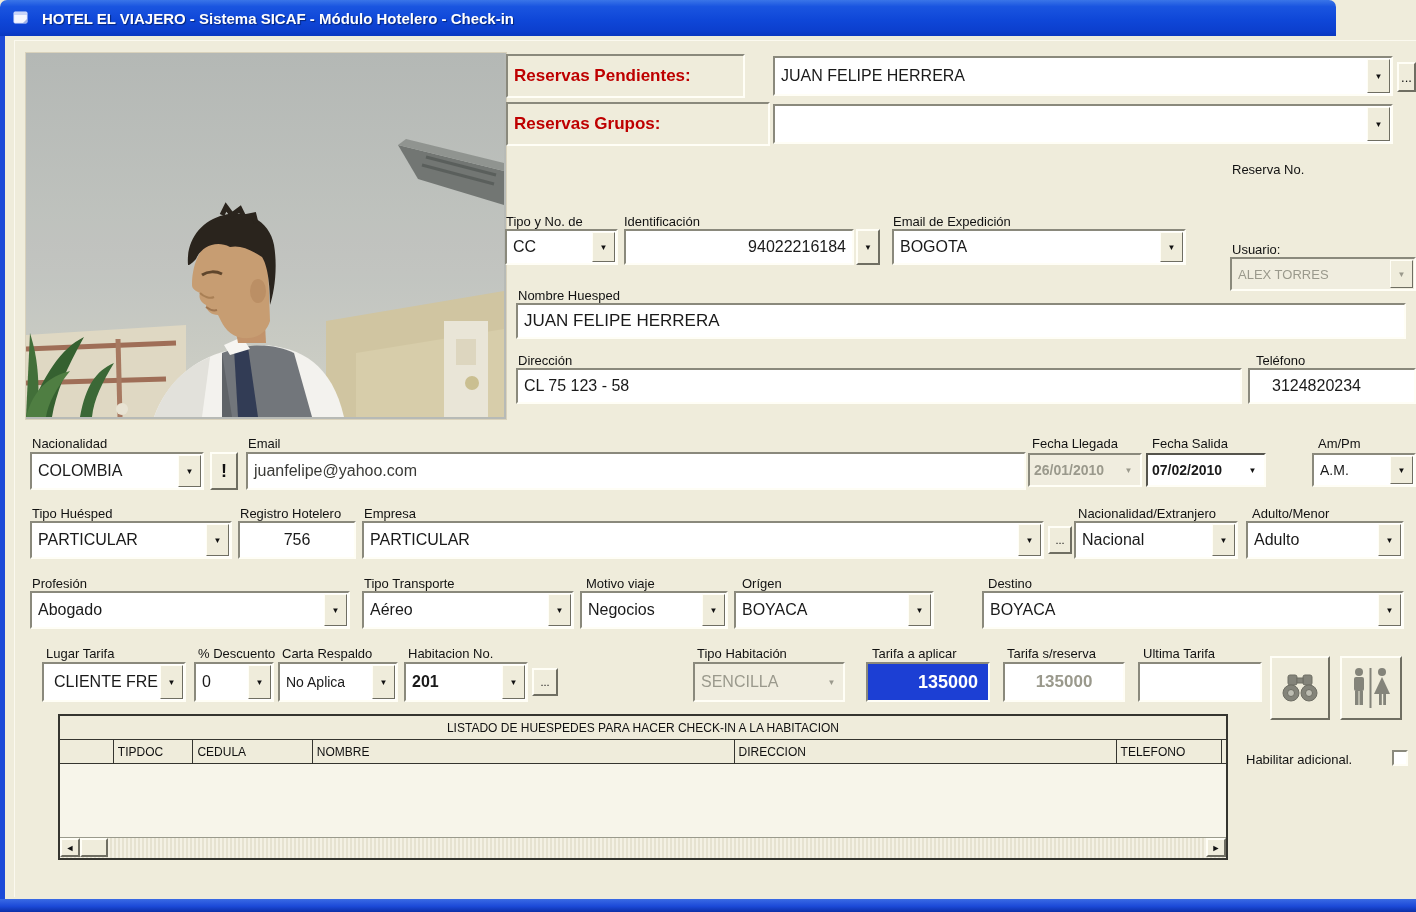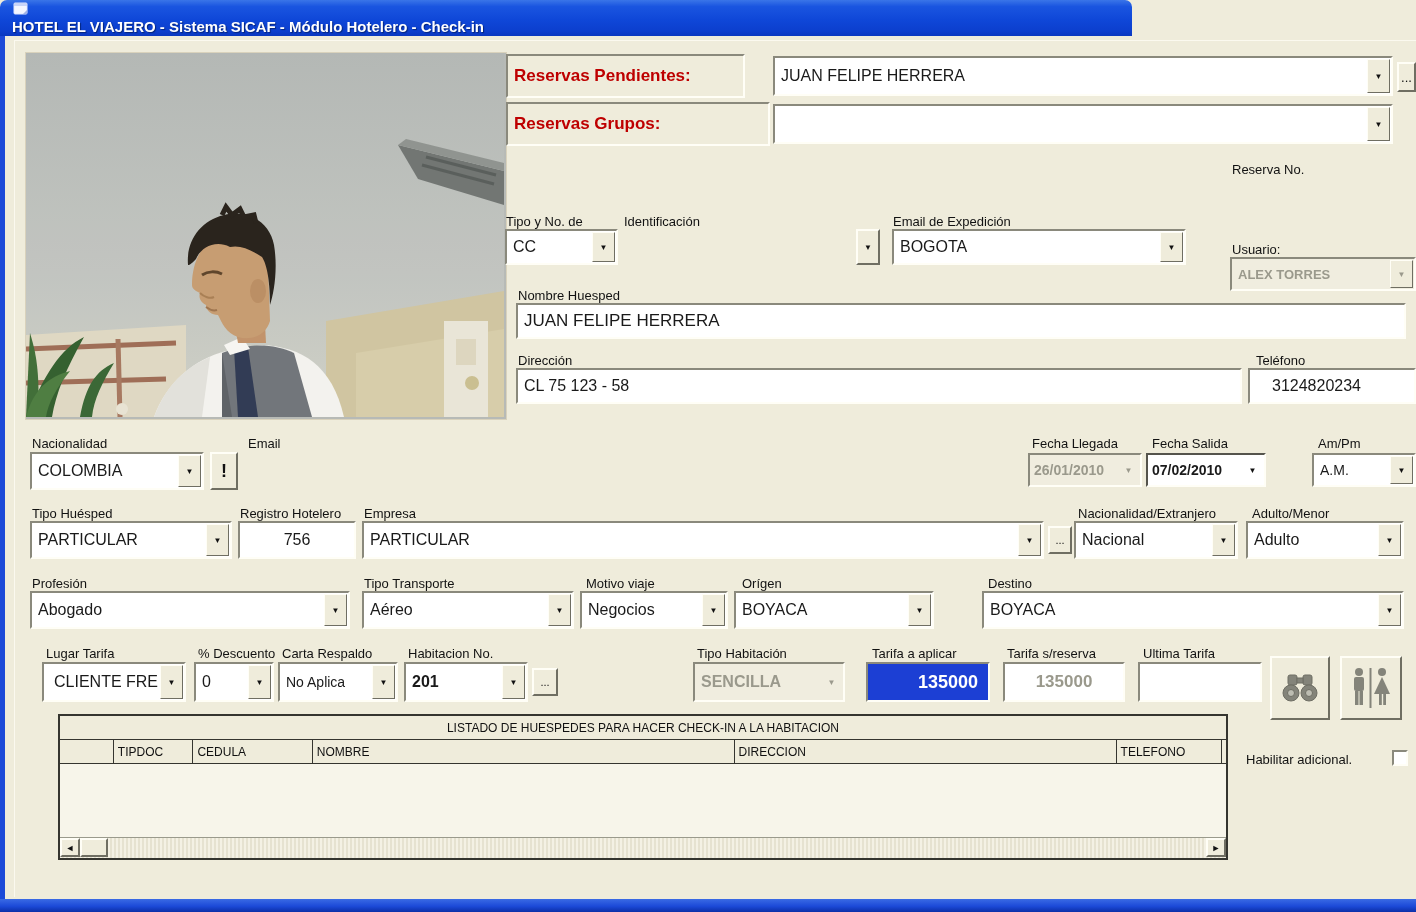--- a/index.html
+++ b/index.html
@@ -1,21 +1,21 @@
 <!DOCTYPE html>
 <html><head>
 <meta charset="utf-8">
 <style>
   html,body{margin:0;padding:0;background:#cfcfcf;}
   #app{position:relative;width:1416px;height:912px;overflow:hidden;
        font-family:"Liberation Sans",sans-serif;background:#EFECDB;}
   
-  .titlebar{position:absolute;left:0;top:0;width:1132px;height:36px;
+  .titlebar{position:absolute;left:0;top:0;width:1336px;height:36px;
     background:linear-gradient(180deg,#3a75e8 0%,#1a55e0 18%,#0f47d8 55%,#0c3fce 85%,#0a38c0 100%);
-    border-radius:7px 7px 0 0;display:flex;flex-direction:column;}
+    border-radius:7px 7px 0 0;display:flex;align-items:center;}
   .titletext{color:#fff;font-weight:bold;font-size:15px;margin-left:12px;
     text-shadow:1px 1px 1px #05257a;white-space:nowrap;}
   .borderL{position:absolute;left:0;top:36px;width:5px;height:876px;background:#1c4ad8;}
   .borderB{position:absolute;left:0;top:899px;width:1416px;height:13px;
     background:linear-gradient(180deg,#3a6ae4 0%,#1c4ad8 55%,#0c2fa8 100%);}
   .panel{position:absolute;left:14px;top:40px;width:1402px;height:856px;background:#EFECDB;
     border-top:1px solid #fbf9ef;border-left:1px solid #fbf9ef;}
   
   .lbl{position:absolute;font-size:13px;color:#121212;white-space:nowrap;}
   .redlbl{position:absolute;background:#EFECDB;border:2px solid;
@@ -24,21 +24,21 @@
   .field,.combo{position:absolute;background:#fff;border:2px solid;box-sizing:border-box;
     border-color:#8a897c #fffef6 #fffef6 #8a897c;display:flex;align-items:center;overflow:hidden;}
   .combo .val,.field .val{flex:1;font-size:16px;color:#1a1a1a;padding-left:6px;white-space:nowrap;overflow:hidden;}
   .arrowbtn{width:21px;align-self:stretch;margin:1px;background:#EFECDB;flex:none;
     border:1px solid;border-color:#fffef6 #6f6e62 #6f6e62 #fffef6;
     display:flex;align-items:center;justify-content:center;font-size:8px;color:#111;}
   .btn{position:absolute;background:#EFECDB;border:2px solid;box-sizing:border-box;
     border-color:#fffef6 #6f6e62 #6f6e62 #fffef6;display:flex;align-items:center;
     justify-content:center;font-size:13px;color:#111;}
   .disabled{background:#F0EDDF;}
-  .disabled .val{color:#9a998c;font-weight:bold;}
+  .disabled .val{color:#9a998c;}
   .center .val{text-align:center;padding:0;}
   .right .val{text-align:right;padding-right:6px;}
   .bold .val{font-weight:bold;}
   
   .grid{position:absolute;left:58px;top:714px;width:1170px;height:146px;
     border:2px solid #35352f;background:#F7F5EA;box-sizing:border-box;}
   .grid .trow{height:23px;border-bottom:1px solid #35352f;background:#EFECDB;
     display:flex;align-items:center;justify-content:center;font-size:12px;color:#111;}
   .grid .hrow{height:23px;border-bottom:1px solid #35352f;background:#EFECDB;display:flex;padding-left:20px;}
   .grid .hcell{border-right:1px solid #35352f;font-size:12px;color:#111;
@@ -158,20 +158,23 @@
   </div>
 
   <div class="lbl" style="left:1232px;top:162px">Reserva No.</div>
 
   <div class="lbl" style="left:506px;top:214px">Tipo y  No. de</div>
   <div class="lbl" style="left:624px;top:214px">Identificación</div>
   <div class="combo" style="left:505px;top:229px;width:113px;height:36px">
     <span class="val">CC</span>
     <span class="arrowbtn">▼</span>
   </div>
+  <div class="field right" style="left:624px;top:229px;width:230px;height:36px">
+    <span class="val">94022216184</span>
+  </div>
   <div class="btn" style="left:856px;top:229px;width:24px;height:36px">
       <span style="font-size:8px">▼</span>
     </div>
   <div class="lbl" style="left:893px;top:214px">Email de Expedición</div>
   <div class="combo" style="left:892px;top:229px;width:294px;height:36px">
     <span class="val">BOGOTA</span>
     <span class="arrowbtn">▼</span>
   </div>
 
   <div class="lbl" style="left:1232px;top:242px">Usuario:</div>
@@ -194,20 +197,23 @@
     <span class="val" style="padding-left:22px">3124820234</span>
   </div>
 
   <div class="lbl" style="left:32px;top:436px">Nacionalidad</div>
   <div class="combo" style="left:30px;top:452px;width:174px;height:38px">
     <span class="val">COLOMBIA</span>
     <span class="arrowbtn">▼</span>
   </div>
   <div class="btn" style="left:210px;top:452px;width:28px;height:38px;font-weight:bold;font-size:18px">!</div>
   <div class="lbl" style="left:248px;top:436px">Email</div>
+  <div class="field" style="left:246px;top:452px;width:780px;height:38px">
+    <span class="val" style="color:#3a3a36">juanfelipe@yahoo.com</span>
+  </div>
   <div class="lbl" style="left:1032px;top:436px">Fecha Llegada</div>
   <div class="combo disabled" style="left:1028px;top:453px;width:114px;height:34px">
     <span class="val" style="font-size:14px;font-weight:bold;padding-left:4px">26/01/2010</span>
     <span class="arrowbtn" style="color:#9a998c;border:none;background:none">▼</span>
   </div>
   <div class="lbl" style="left:1152px;top:436px">Fecha Salida</div>
   <div class="combo" style="left:1146px;top:453px;width:120px;height:34px;border-color:#55544c #fffef6 #fffef6 #55544c">
     <span class="val" style="font-size:14px;font-weight:bold;padding-left:4px">07/02/2010</span>
     <span class="arrowbtn" style="border:none;background:none">▼</span>
   </div>

